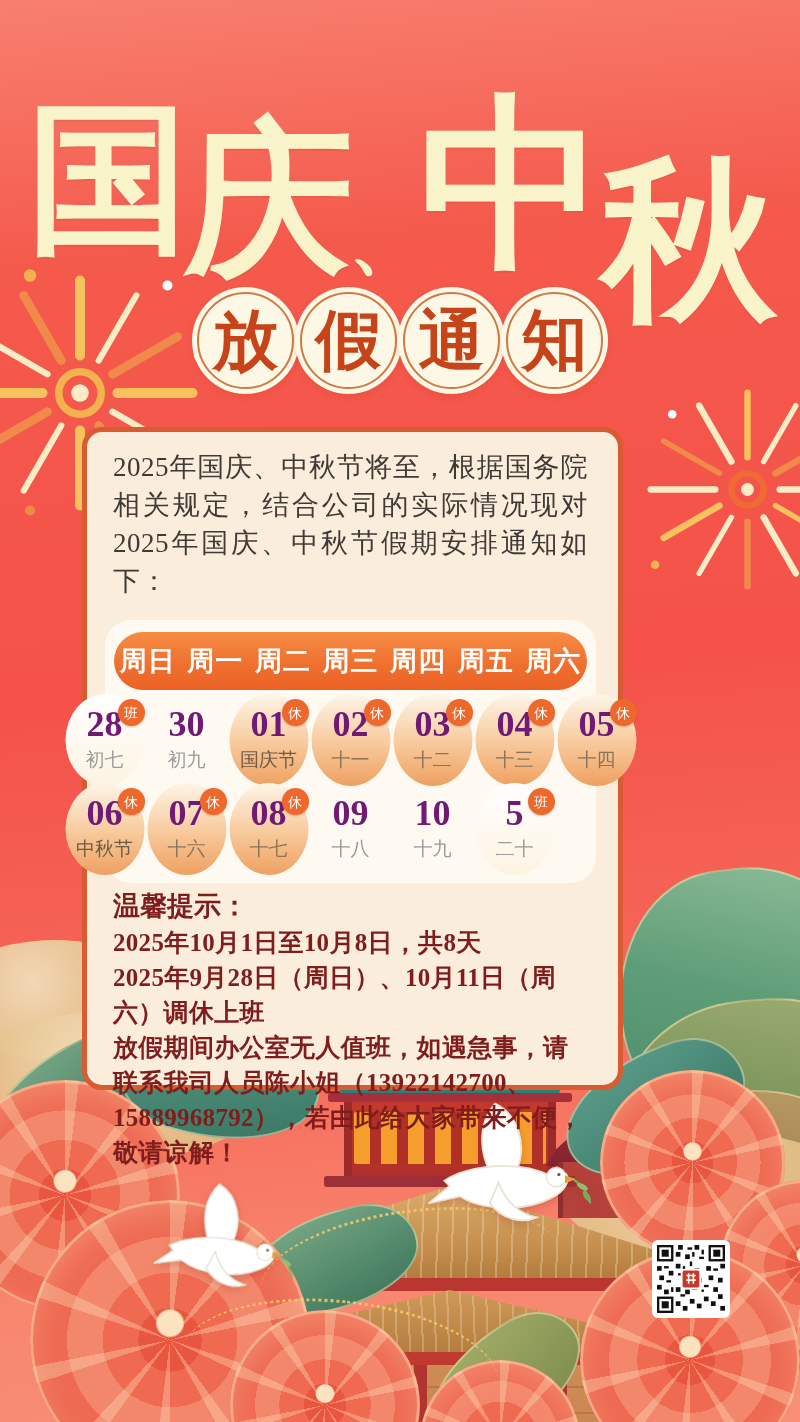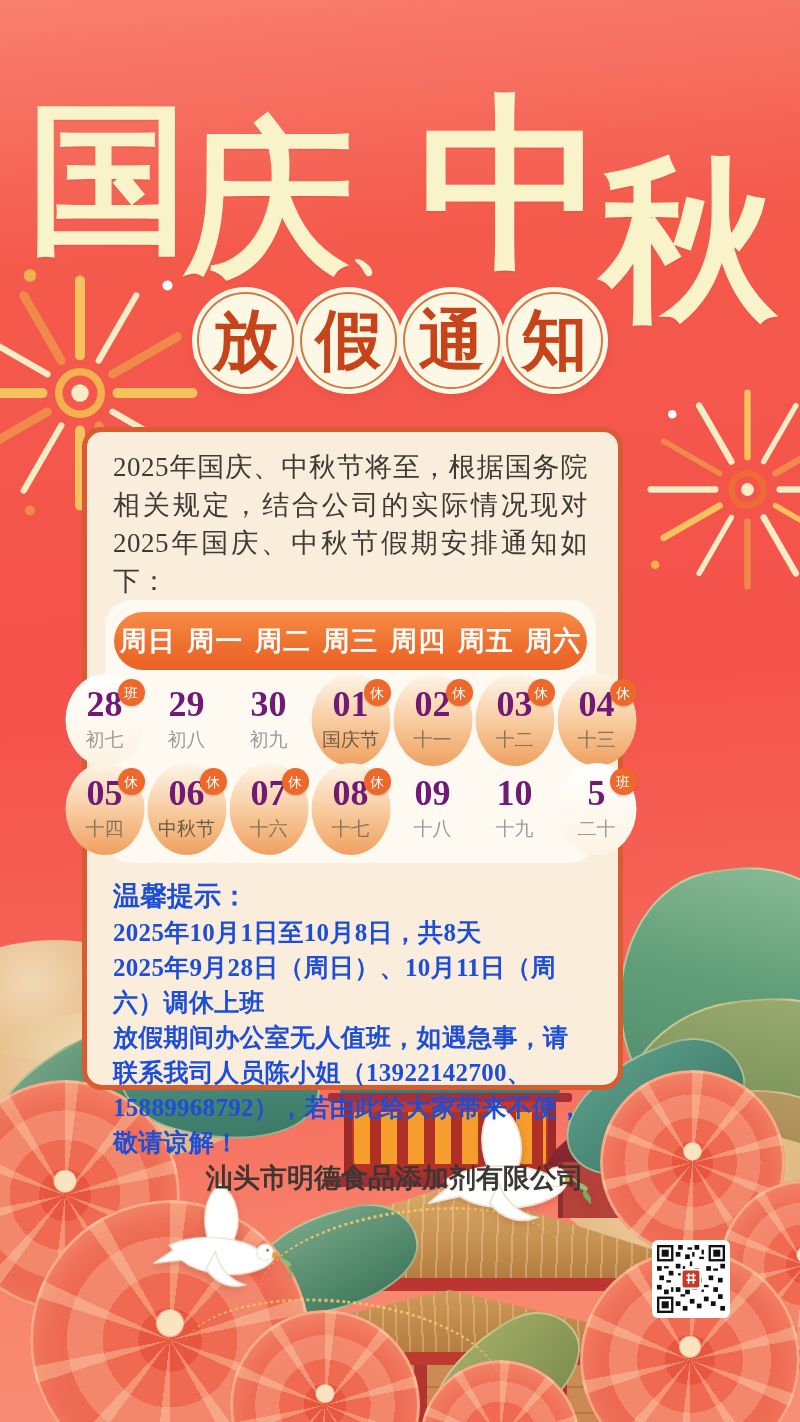--- a/index.html
+++ b/index.html
@@ -42,21 +42,21 @@
   
   .card{
     position:absolute; z-index:3; left:82px; top:427px; width:541px; height:663px;
     background:#faeddc; border:5px solid #d85b31; border-radius:20px;
     padding:16px 30px 0 26px;
   }
   .intro{
     font-size:27px; line-height:38px; color:#3f3a35; text-align:justify; letter-spacing:.5px;
   }
   .cal-box{
-    margin:0 -8px 0 -8px; background:#fefaf2; border-radius:26px; padding:12px 5px 10px 5px;
+    margin:20px -8px 0 -8px; background:#fefaf2; border-radius:26px; padding:12px 5px 10px 5px;
   }
   .cal-head{
     height:58px; border-radius:29px; margin:0 4px;
     background:linear-gradient(180deg,#f68c44 0%,#ee6e2e 60%,#ec6226 100%);
     display:grid; grid-template-columns:repeat(7,1fr); align-items:center;
     color:#ffffff; font-size:27px; font-weight:bold; text-align:center; letter-spacing:1px;
   }
   .cal-grid{
     display:grid; grid-template-columns:repeat(7,82px); grid-auto-rows:89px;
     justify-content:center; margin-top:5px;
@@ -72,21 +72,21 @@
   .lunar{ position:relative; z-index:1; font-size:19px; color:#9b9b9b; margin-top:3px; font-family:"Liberation Sans","DejaVu Sans",sans-serif; }
   .lunar.on-rest{ color:#8a7458;font-family:Liberation Serif, serif; }
   .lunar.festival{ color:#6e5b45; }
   .day-badge{
     position:absolute; z-index:2; top:4px; right:1px; width:27px; height:27px; border-radius:50%;
     background:#ee682b; color:#fff; font-size:14px; line-height:1;
     display:flex; align-items:center; justify-content:center;
     font-family:"Liberation Sans","DejaVu Sans",sans-serif;
     box-shadow:0 1px 2px rgba(160,50,10,.3);
   }
-  .tips{ margin-top:14px; color:#1d4ed8; }
+  .tips{ margin-top:4px; color:#7f1d1d; }
   .tips-heading{ font-size:27px; font-weight:bold; line-height:38px; }
   .tips p{ font-size:25px; line-height:35px; letter-spacing:.3px;font-weight:bold; }
   .company{ font-size:27px; font-weight:bold; text-align:right; padding-right:4px; line-height:36px; color:#3c3733; }
   
   .scene{ position:absolute; z-index:2; left:0; top:880px; width:800px; height:542px; }
   .scene *{ position:absolute; }
   .cloud{ background:radial-gradient(circle at 40% 35%,#f2debb 0%,#e6c48f 45%,#dcae72 100%); border-radius:50%; opacity:.95; }
   .c1{ left:-60px; top:60px; width:230px; height:120px; }
   .c2{ left:-30px; top:130px; width:300px; height:150px; }
   .c3{ left:560px; top:250px; width:300px; height:130px; }
@@ -367,24 +367,20 @@
         <span>周六</span>
       </div>
       <div class="cal-grid">
         <div class="cal-cell">
           <div class="egg work"></div>
           <span class="day-badge">班</span>
           <span class="num">28</span>
           <span class="lunar">初七</span>
         </div>
         <div class="cal-cell">
-          <span class="num">29</span>
-          <span class="lunar">初八</span>
-        </div>
-        <div class="cal-cell">
           <span class="num">30</span>
           <span class="lunar">初九</span>
         </div>
         <div class="cal-cell">
           <div class="egg rest"></div>
           <span class="day-badge">休</span>
           <span class="num">01</span>
           <span class="lunar festival">国庆节</span>
         </div>
         <div class="cal-cell">
@@ -445,16 +441,15 @@
         </div>
       </div>
     </div>
 
     <div class="tips">
       <div class="tips-heading">温馨提示：</div>
       <p>2025年10月1日至10月8日，共8天</p>
       <p>2025年9月28日（周日）、10月11日（周六）调休上班</p>
       <p>放假期间办公室无人值班，如遇急事，请联系我司人员陈小姐（13922142700、15889968792），若由此给大家带来不便，敬请谅解！</p>
     </div>
-    <div class="company">汕头市明德食品添加剂有限公司</div>
   </div>
 
 </div>
 
 </body></html>

